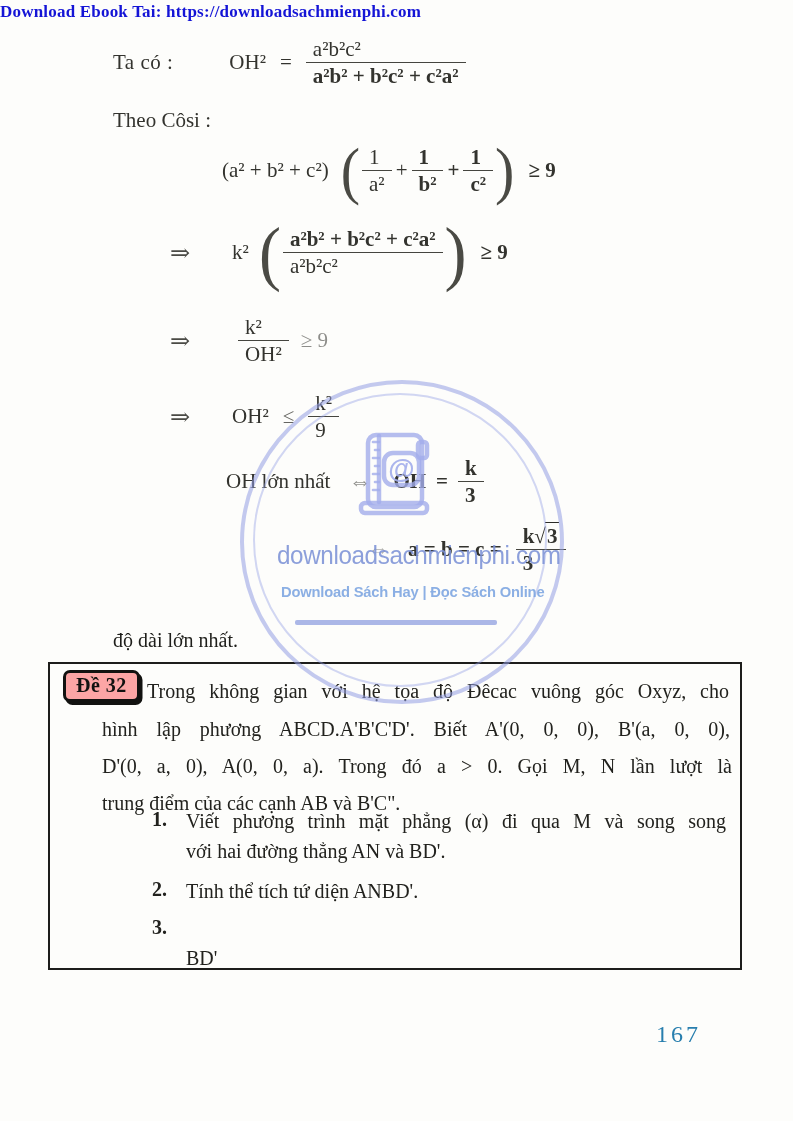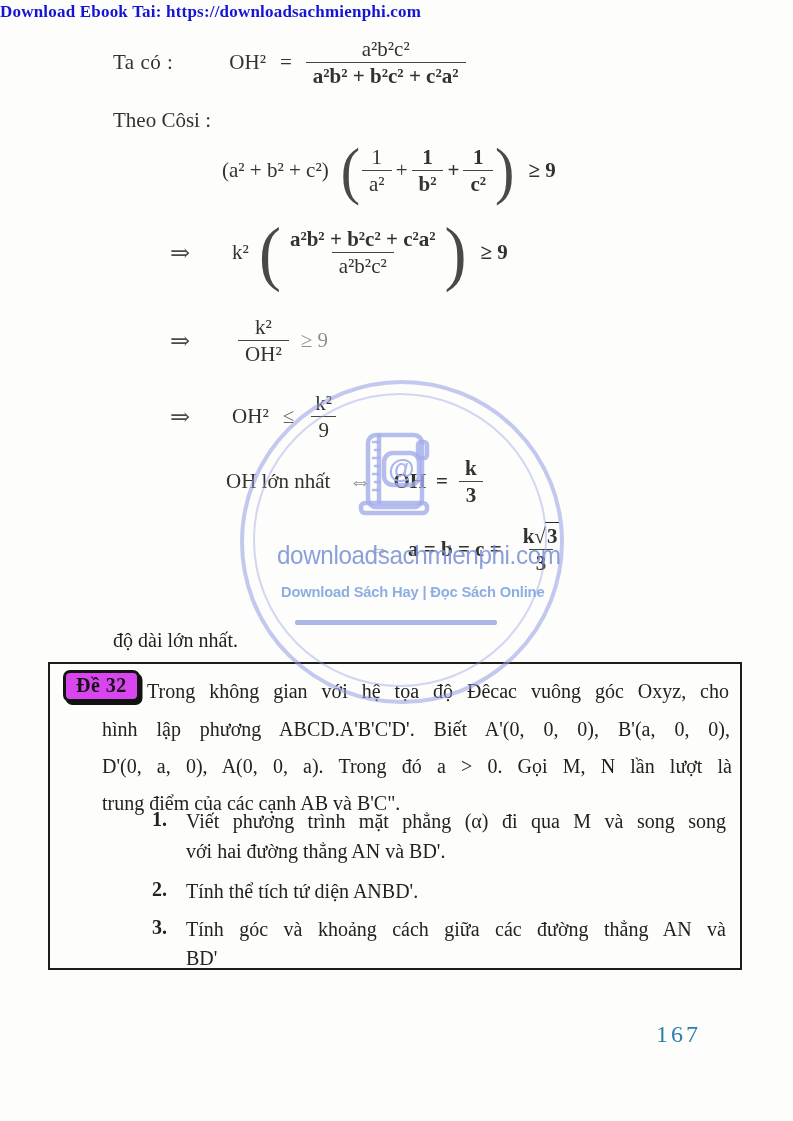--- a/index.html
+++ b/index.html
@@ -16,21 +16,21 @@
   }
   .top-link{top:2px;}
   .bottom-link{top:1094px;font-size:16px;}
   .page-num{
     position:absolute;left:656px;top:1021px;font-size:24px;
     color:#0369a1;letter-spacing:3px;opacity:.85;
   }
   
   .mrow{position:absolute;display:flex;align-items:center;font-size:21px;color:#33332e;}
   .mrow .lbl{letter-spacing:.5px;}
-  .frac{display:inline-flex;flex-direction:column;align-items:center;line-height:1.25;}
+  .frac{display:inline-flex;flex-direction:column;line-height:1.25;}
   .frac .num{padding:0 7px;}
   .frac .den{border-top:1.6px solid #45453f;padding:0 7px;}
   .bigp{font-size:58px;font-weight:300;color:#4a4a44;transform:scaleY(1.08);line-height:0;padding:0 2px;}
   .bigp2{font-size:66px;}
   .arrow{font-size:24px;color:#4a4a45;margin-right:42px;}
   .rel{margin-left:12px;font-weight:bold;}
   .b{font-weight:bold;}
   .faint{opacity:.55;}
   .sqrt-row{display:inline-flex;align-items:flex-end;}
   .radsign{margin-right:-1px;}
@@ -41,21 +41,21 @@
   
   .concl{color:#1e1e1a;}
   
   .pbox{
     position:absolute;left:48px;top:662px;width:690px;height:304px;
     border:2.5px solid #1d1d1b;background:transparent;
   }
   .badge{
     position:absolute;left:13px;top:6px;padding:1px 10px 2px 10px;
     border:3px solid #121210;border-radius:7px;
-    font-weight:bold;font-size:20px;color:#121210;background:#d946ef;
+    font-weight:bold;font-size:20px;color:#121210;background:#fca5a5;
     box-shadow:2.5px 3px 0 #121210;letter-spacing:.5px;
   }
   .inum{position:absolute;font-weight:bold;font-size:20px;color:#22221e;}
   
   .wm{position:absolute;pointer-events:none;z-index:6;}
   .ring{border-radius:50%;}
   .ring-outer{left:240px;top:380px;width:316px;height:316px;border:4.5px solid rgba(148,159,228,.55);}
   .ring-inner{left:253px;top:393px;width:290px;height:290px;border:2.5px solid rgba(148,159,228,.42);}
   .wm-site{
     left:277px;top:541px;font-family:"Liberation Sans","DejaVu Sans",sans-serif;
@@ -176,21 +176,20 @@
     <div class="pline" style="left:52px;top:126px;">trung điểm của các cạnh AB và B'C".</div>
 
     <div class="inum" style="left:102px;top:144px;">1.</div>
     <div class="jline" style="left:136px;top:144px;width:540px;">Viết phương trình mặt phẳng (α) đi qua M và song song</div>
     <div class="pline" style="left:136px;top:174px;">với hai đường thẳng AN và BD'.</div>
 
     <div class="inum" style="left:102px;top:214px;">2.</div>
     <div class="pline" style="left:136px;top:214px;">Tính thể tích tứ diện ANBD'.</div>
 
     <div class="inum" style="left:102px;top:252px;">3.</div>
-    <div class="jline" style="left:136px;top:252px;width:540px;">Tính góc và khoảng cách giữa các đường thẳng AN và</div>
     <div class="pline" style="left:136px;top:281px;">BD'</div>
   </div>
 
   <div class="page-num">167</div>
 
   <div class="wm ring ring-outer"></div>
   <div class="wm ring ring-inner"></div>
   <svg class="wm" style="left:352px;top:430px;" width="90" height="94" viewBox="0 0 90 94">
     <g fill="none" stroke="rgba(162,173,235,.8)" stroke-width="4.5" stroke-linecap="round" stroke-linejoin="round">
       <rect x="16" y="5" width="54" height="72" rx="8"></rect>

